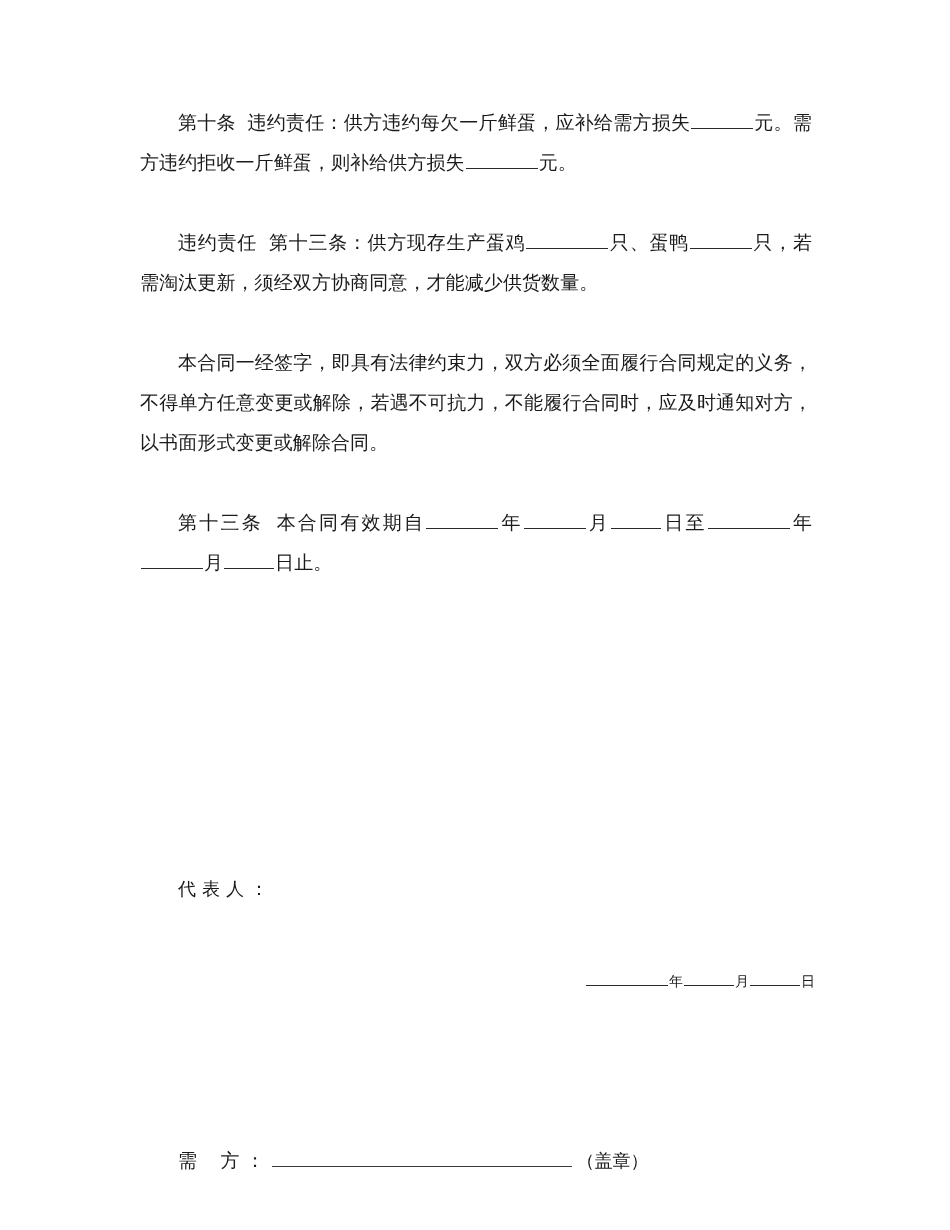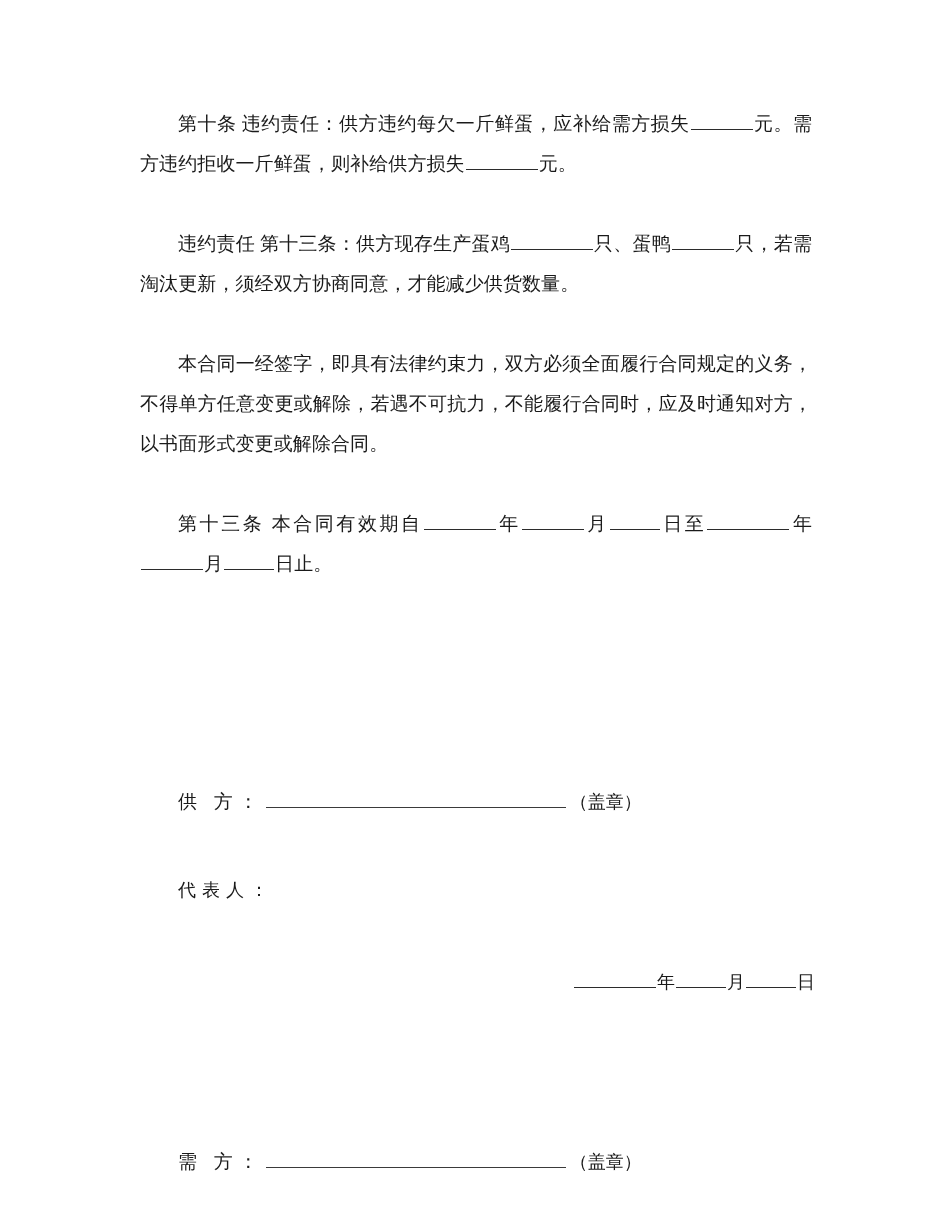--- a/index.html
+++ b/index.html
@@ -17,20 +17,21 @@
     color: #1a1a1a;
     -webkit-font-smoothing: antialiased;
   }
 
   .page {
     position: absolute;
     left: 0; top: 0;
     width: 950px;
     height: 1230px;
     background: #ffffff;
+    font-family: Liberation Mono, monospace;
   }
 
   .content {
     position: absolute;
     left: 140px;
     top: 104px;
     width: 672px;
   }
 
   
@@ -91,21 +92,21 @@
     font-size: 18px;
     line-height: 32px;
     text-indent: 38px;
     white-space: nowrap;
   }
 
   .date-line {
     position: absolute;
     left: 140px;
     width: 675px;
-    font-size: 18px;
+    font-size: 14px;
     line-height: 32px;
     text-align: right;
     white-space: nowrap;
   }
 </style>
 </head>
 <body>
 
 <div class="page">
 
@@ -115,23 +116,20 @@
 
     <p class="para"><span>违约责任</span>&nbsp;<span>第十三条：</span><span>供方现存生产蛋鸡</span><span class="blank w8"></span><span>只、蛋鸭</span><span class="blank w6"></span><span>只，若需淘汰更新，须经双方协商同意，才能减少供货数量。</span></p>
 
     <p class="para"><span>本合同一经签字，即具有法律约束力，双方必须全面履行合同规定的义务，不得单方任意变更或解除，若遇不可抗力，不能履行合同时，应及时通知对方，以书面形式变更或解除合同。</span></p>
 
 
     <p class="para"><span>第十三条</span>&nbsp;<span>本合同有效期自</span><span class="blank w7"></span><span>年</span><span class="blank w6"></span><span>月</span><span class="blank w5"></span><span>日至</span><span class="blank w8"></span><span>年</span><span class="blank w6"></span><span>月</span><span class="blank w5"></span><span>日止。</span></p>
 
   </div>
 
-  <div class="sig-block" style="top:786px;">
-    <div class="sig-line"><span class="sig-label">供 方：</span><span class="sig-rule"></span><span class="seal-note">（盖章）</span></div>
-  </div>
 
   <div class="rep-line" style="top:874px;"><span class="sig-label">代表人：</span></div>
 
   <div class="date-line" style="top:966px;"><span class="blank w8"></span><span>年</span><span class="blank w5"></span><span>月</span><span class="blank w5"></span><span>日</span></div>
 
   <div class="sig-block" style="top:1146px;">
     <div class="sig-line"><span class="sig-label">需 方：</span><span class="sig-rule"></span><span class="seal-note">（盖章）</span></div>
   </div>
 
 </div>

